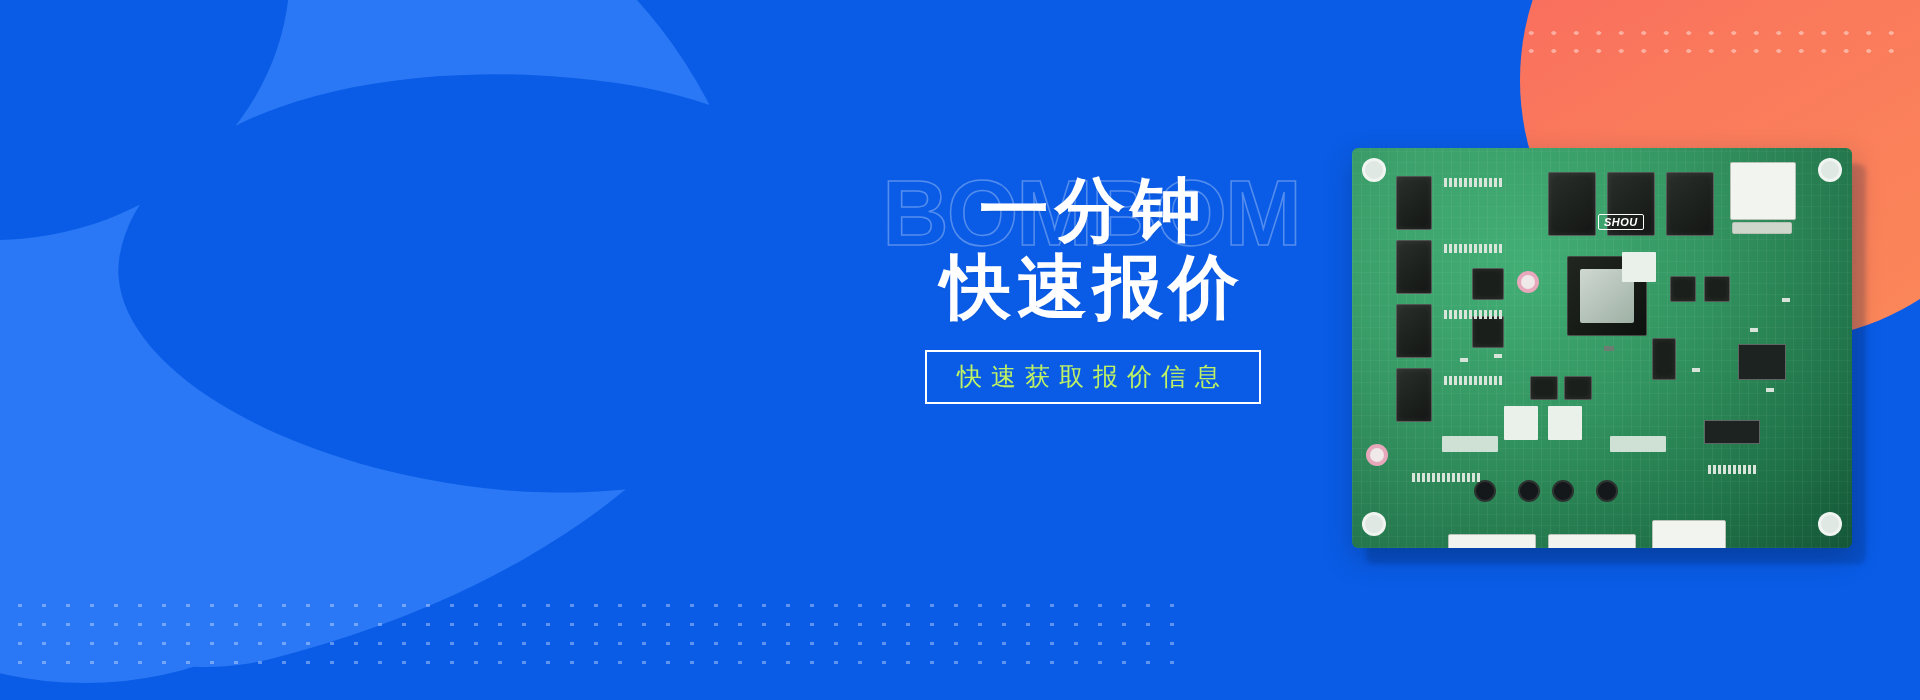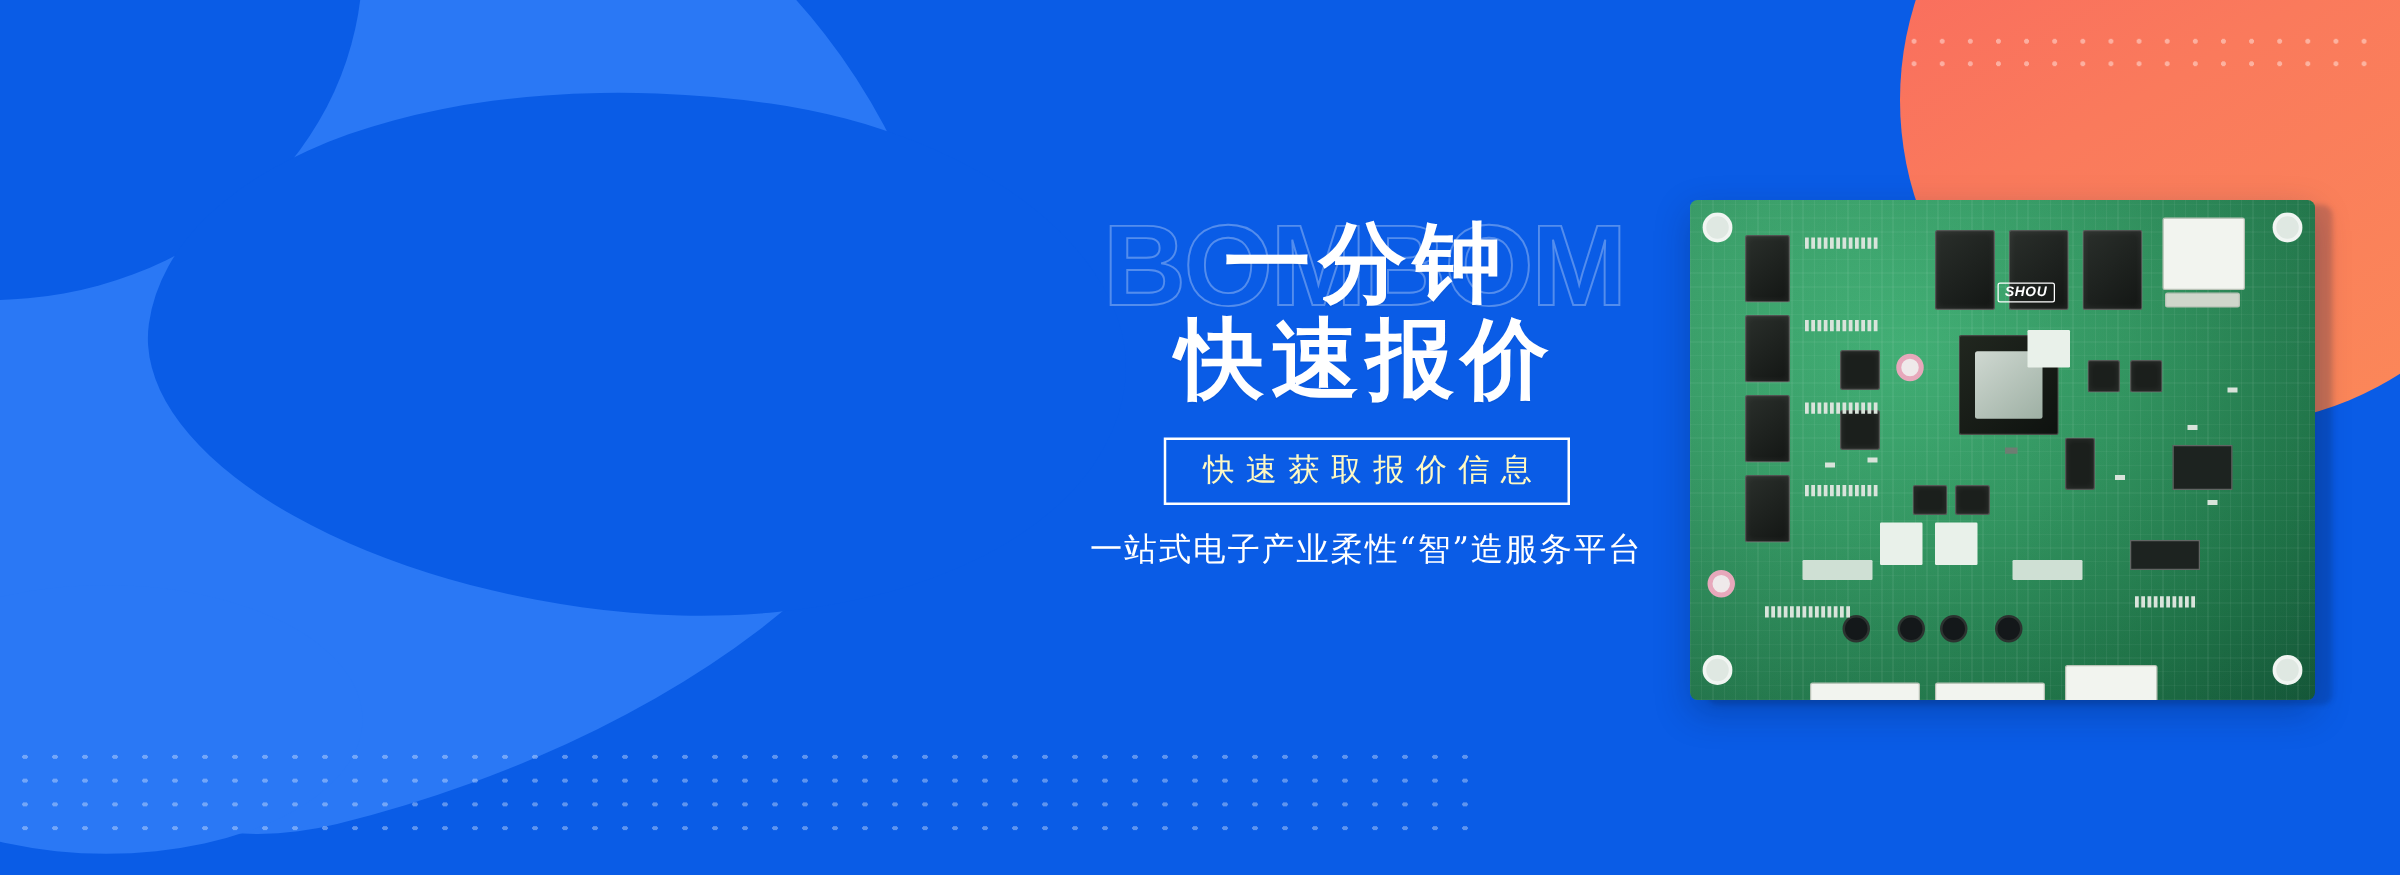--- a/index.html
+++ b/index.html
@@ -72,44 +72,44 @@
     font-size:70px;font-weight:bold;line-height:1.02;
     letter-spacing:6px;color:#fff;
     text-shadow:0 2px 0 rgba(0,0,0,.04);
     white-space:nowrap;
   }
   .headline .line2{margin-top:6px;}
 
   .cta-btn{
     display:inline-block;margin-top:26px;
     border:2px solid #ffffff;
-    padding:9px 19px 11px 30px;
+    padding:9px 30px 11px 30px;
     font-size:25px;letter-spacing:9px;
-    color:#fef9c3;line-height:1.2;
+    color:#bef264;line-height:1.2;
     white-space:nowrap;
     background:transparent;
     cursor:pointer;
     box-sizing:border-box;
   }
   .tagline{
     margin-top:18px;font-size:26px;color:#ffffff;
     letter-spacing:1.5px;white-space:nowrap;
     font-family:"DejaVu Serif","Liberation Serif",serif;
   }
 
   
   .pcb-wrap{
     position:absolute;left:1352px;top:148px;width:500px;height:405px;z-index:5;
   }
   .pcb-shadow{
     position:absolute;left:14px;top:16px;width:500px;height:400px;
     background:rgba(0,20,60,.18);border-radius:8px;filter:blur(2px);
   }
   .pcb{
-    position:absolute;left:0;top:12px;width:500px;height:400px;
+    position:absolute;left:0;top:0;width:500px;height:400px;
     border-radius:6px;overflow:hidden;
     background:
       linear-gradient(135deg, rgba(255,255,255,.07) 0%, rgba(0,0,0,.12) 100%),
       radial-gradient(ellipse at 35% 30%, #3bb273 0%, #2f9c62 38%, #1f7c4c 75%, #176240 100%);
     box-shadow:0 10px 28px rgba(0,25,70,.28);
     text-align:right;
   }
   .pcb-copper{
     position:absolute;inset:0;opacity:.55;
     background-image:
@@ -311,16 +311,15 @@
   <div class="content">
     <div class="ghost-word">BOMBOM</div>
 
     <div class="headline">
       <div class="line line1">一分钟</div>
       <div class="line line2">快速报价</div>
     </div>
 
     <div class="cta-btn">快速获取报价信息</div>
 
-    <div class="tagline">一站式电子产业柔性“智”造服务平台</div>
   </div>
 
 </div>
 
 </body></html>

